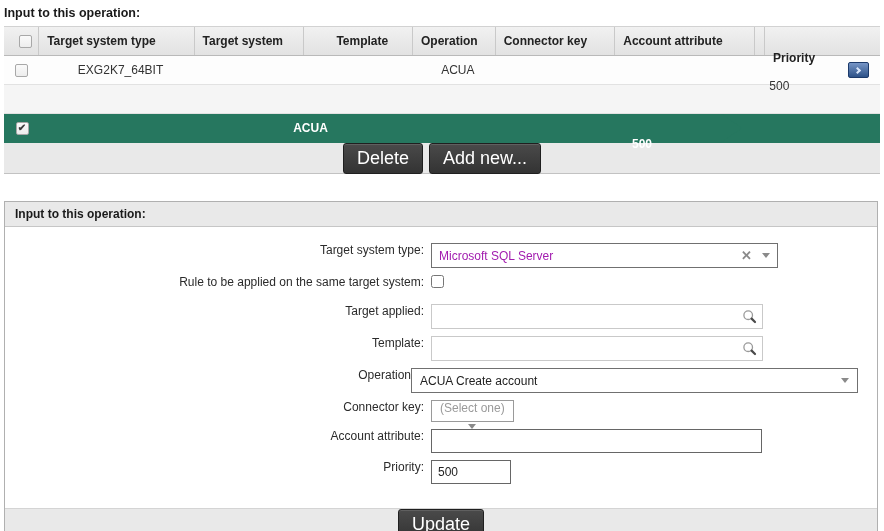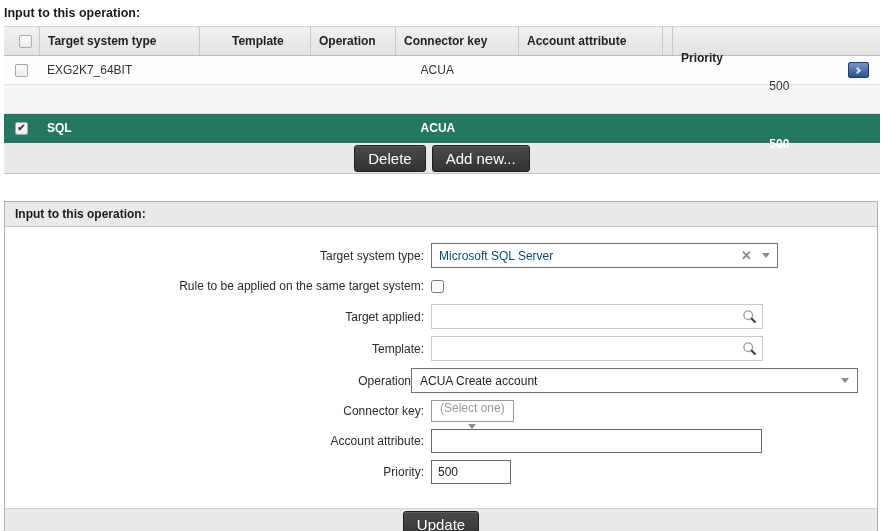--- a/index.html
+++ b/index.html
@@ -32,21 +32,21 @@
   .grid-row {
     display:flex; height:29px; align-items:center;
     border-bottom:1px solid #e2e2e2;
     background:#fdfdfd;
   }
   .grid-row.alt { background:#f5f5f5;flex-direction:column; }
   .grid-row.selected {
     background:var(--green); color:#fff; font-weight:bold;
     border-bottom:1px solid var(--green);
   }
-  .cell { padding-left:8px; overflow:hidden; white-space:nowrap; }
+  .cell { padding-left:8px; overflow:hidden; white-space:nowrap;text-align:center; }
 
   .col-check { width:36px; padding-left:0; display:flex; justify-content:center; align-items:center; }
   .col-tst  { width:160px; }
   .col-ts   { width:113px; }
   .col-tmpl { width:87px;margin-left:24px; }
   .col-op   { width:85px; }
   .col-ck   { width:123px; }
   .col-aa   { width:144px;text-align:right; }
   .col-sp   { width:10px;  padding:0; }
   .col-pr   { width:74px;margin-top:31px; }
@@ -76,50 +76,50 @@
     clip-path:polygon(0 0, 50% 0, 100% 50%, 50% 100%, 0 100%);
   }
   .grid-footer {
     height:31px; background:#e9e9e9;
     border-bottom:1px solid #c2c2c2;
     display:flex; align-items:center; justify-content:center; gap:6px;
   }
   .btn-dark {
     background:linear-gradient(#4a4a4a,#333333);
     border:1px solid #1f1f1f; border-radius:3px;
-    color:#fff; font-size:15px; font-family:inherit;
+    color:#fff; font-size:18px; font-family:inherit;
     padding:4px 13px; cursor:pointer;
     box-shadow:inset 0 1px 0 rgba(255,255,255,.12);
   }
 
   
   .panel {
     margin-top:27px; width:874px;
     border:1px solid #b0b0b0; background:#fff;
   }
   .panel-header {
     background:#e9e9e9; border-bottom:1px solid #c6c6c6;
     font-weight:bold; color:#1a1a1a;
     padding:5px 10px;
   }
   .form-body { padding:9px 0 8px 0; }
-  .form-row { display:flex; align-items:center; margin:7px 0; min-height:22px; }
+  .form-row { display:flex; align-items:flex-start; margin:7px 0; min-height:22px; }
   .form-label { width:426px; text-align:right; padding-right:7px; color:#2b2b2b; }
   .required { color:#b00020; font-weight:bold; margin:0 4px 0 1px; }
 
   .dd-arrow {
     width:0; height:0;
     border-left:4px solid transparent; border-right:4px solid transparent;
     border-top:5px solid #8a8a8a;
   }
   .combo {
     width:347px; height:25px; border:1px solid #707070; background:#fff;
     display:flex; align-items:center; padding:0 7px; gap:10px;
   }
-  .combo-value { flex:1; color:#0c4a6e; }
+  .combo-value { flex:1; color:#a21caf; }
   .clear-x { color:#8a8a8a; font-weight:bold; font-size:13px; cursor:pointer; }
 
   .search-box {
     width:332px; height:25px; border:1px solid #c9c9c9; background:#fff;
     display:flex; align-items:center; padding:0 5px;
   }
   .search-box input {
     flex:1; border:none; outline:none; font:inherit; background:transparent; min-width:0;
   }
   .wide-select {
@@ -151,20 +151,21 @@
 <body>
 
 <div class="section-title">Input to this operation:</div>
 
 <div class="grid">
   <div class="grid-header">
     <div class="hcell col-check">
         <span class="checkbox"></span>
       </div>
     <div class="hcell col-tst">Target system type</div>
+    <div class="hcell col-ts">Target system</div>
     <div class="hcell col-tmpl">Template</div>
     <div class="hcell col-op">Operation</div>
     <div class="hcell col-ck">Connector key</div>
     <div class="hcell col-aa">Account attribute</div>
     <div class="hcell col-sp"></div>
     <div class="hcell col-pr">Priority</div>
     <div class="hcell col-act"></div>
   </div>
 
   <div class="grid-row">
@@ -202,21 +203,20 @@
         <span class="arrow-btn">
           <span class="chev"></span>
         </span>
       </div>
   </div>
 
   <div class="grid-row selected">
     <div class="cell col-check">
         <span class="checkbox">✔</span>
       </div>
-    <div class="cell col-tst">SQL</div>
     <div class="cell col-ts"></div>
     <div class="cell col-tmpl"></div>
     <div class="cell col-op">ACUA</div>
     <div class="cell col-ck"></div>
     <div class="cell col-aa"></div>
     <div class="cell col-sp"></div>
     <div class="cell col-pr">500</div>
     <div class="cell col-act">
         <span class="green-flag"></span>
       </div>

